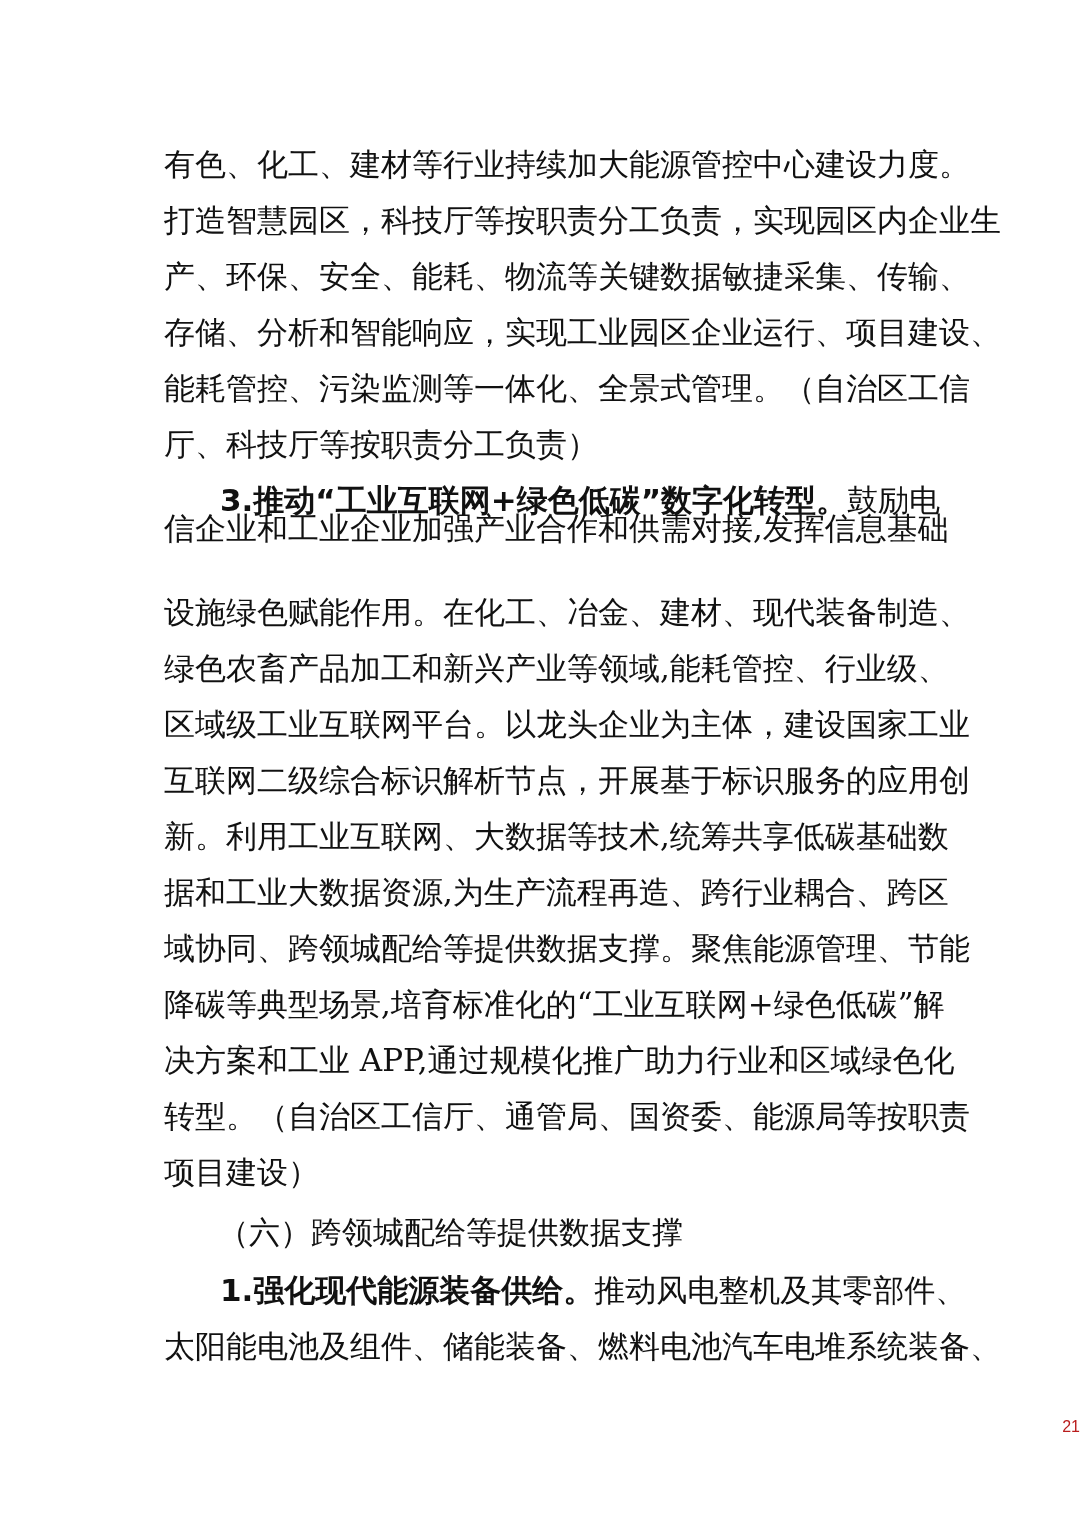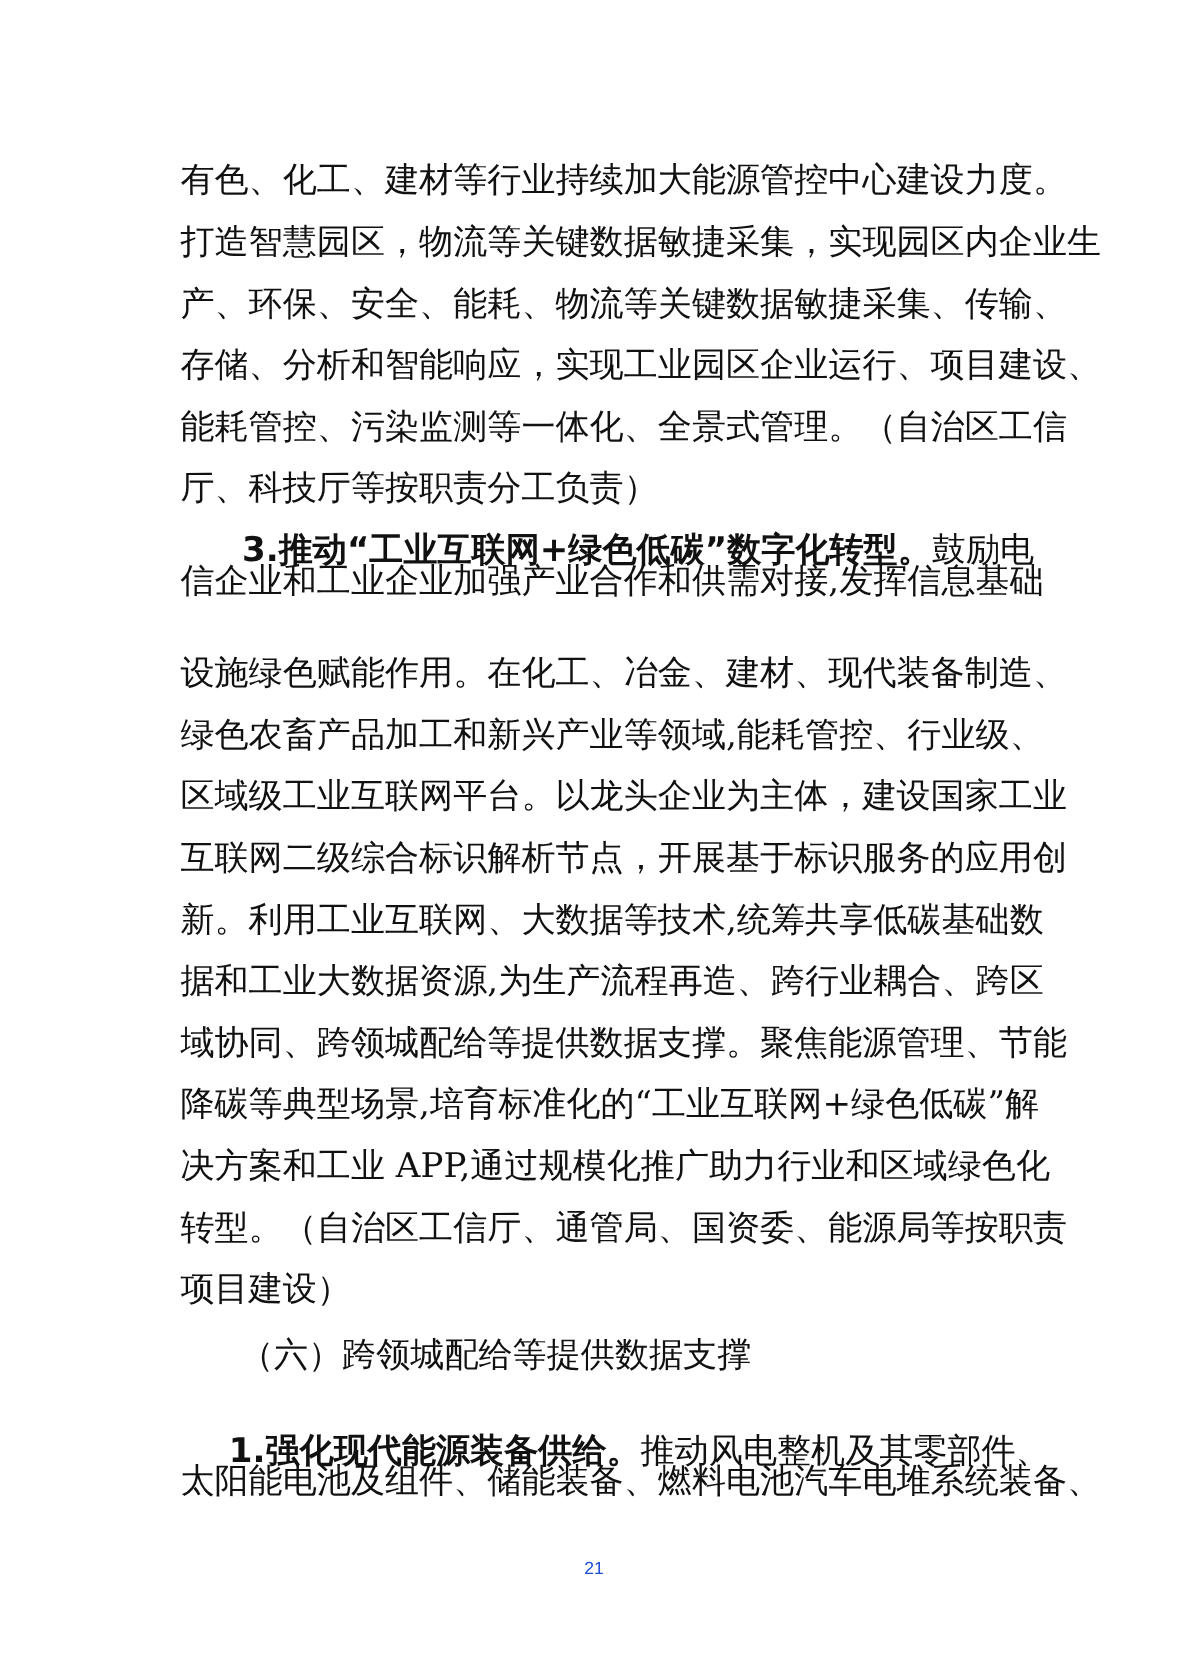--- a/index.html
+++ b/index.html
@@ -2,29 +2,29 @@
 <html><head>
 <meta charset="utf-8">
 <style>
   html, body { margin:0; padding:0; background:#ffffff; }
   body { width:1080px; height:1527px; position:relative; overflow:hidden;
          font-family:"DejaVu Serif", "Liberation Serif", serif; color:#111; }
   .line { position:absolute; left:164px; width:752px; font-size:31px; line-height:36px;
           white-space:nowrap; text-align-last:justify; text-align:justify; letter-spacing:0; }
   .line.last { text-align-last:left; width:auto; }
   .b { font-weight:bold; font-family:"DejaVu Sans", sans-serif; }
-  .page-num { position:absolute; left:0; width:1080px; top:1418px; text-align:center;
-              font-family:"Liberation Sans", sans-serif; font-size:16px; color:#1d4ed8; }
+  .page-num { position:absolute; left:0; width:1080px; top:1418px; text-align:right;
+              font-family:"Liberation Sans", sans-serif; font-size:16px; color:#b91c1c; }
 </style>
 </head>
 <body>
 
 <div>
   <div class="line" style="top:146px">有色、化工、建材等行业持续加大能源管控中心建设力度。</div>
-  <div class="line" style="top:202px">打造智慧园区，物流等关键数据敏捷采集，实现园区内企业生</div>
+  <div class="line" style="top:202px">打造智慧园区，科技厅等按职责分工负责，实现园区内企业生</div>
   <div class="line" style="top:258px">产、环保、安全、能耗、物流等关键数据敏捷采集、传输、</div>
   <div class="line" style="top:314px">存储、分析和智能响应，实现工业园区企业运行、项目建设、</div>
   <div class="line" style="top:370px">能耗管控、污染监测等一体化、全景式管理。（自治区工信</div>
   <div class="line last" style="top:426px">厅、科技厅等按职责分工负责）</div>
 
   <div class="line" style="top:482px; left:220px; width:696px;"><span class="b">3.推动“工业互联网+绿色低碳”数字化转型。</span><span>鼓励电</span></div>
   <div class="line" style="top:510px">信企业和工业企业加强产业合作和供需对接,发挥信息基础</div>
   <div class="line" style="top:594px">设施绿色赋能作用。在化工、冶金、建材、现代装备制造、</div>
   <div class="line" style="top:650px">绿色农畜产品加工和新兴产业等领域,能耗管控、行业级、</div>
   <div class="line" style="top:706px">区域级工业互联网平台。以龙头企业为主体，建设国家工业</div>
@@ -32,17 +32,17 @@
   <div class="line" style="top:818px">新。利用工业互联网、大数据等技术,统筹共享低碳基础数</div>
   <div class="line" style="top:874px">据和工业大数据资源,为生产流程再造、跨行业耦合、跨区</div>
   <div class="line" style="top:930px">域协同、跨领城配给等提供数据支撑。聚焦能源管理、节能</div>
   <div class="line" style="top:986px">降碳等典型场景,培育标准化的“工业互联网+绿色低碳”解</div>
   <div class="line" style="top:1042px">决方案和工业 APP,通过规模化推广助力行业和区域绿色化</div>
   <div class="line" style="top:1098px">转型。（自治区工信厅、通管局、国资委、能源局等按职责</div>
   <div class="line last" style="top:1154px">项目建设）</div>
 
   <div class="line last" style="top:1214px; left:218px;">（六）跨领城配给等提供数据支撑</div>
 
-  <div class="line" style="top:1272px; left:208px; width:696px;margin-top:29px;"><span class="b">1.强化现代能源装备供给。</span><span>推动风电整机及其零部件、</span></div>
+  <div class="line" style="top:1272px; left:220px; width:696px;"><span class="b">1.强化现代能源装备供给。</span><span>推动风电整机及其零部件、</span></div>
   <div class="line" style="top:1328px">太阳能电池及组件、储能装备、燃料电池汽车电堆系统装备、</div>
 
   <div class="page-num">21</div>
 </div>
 
 </body></html>

